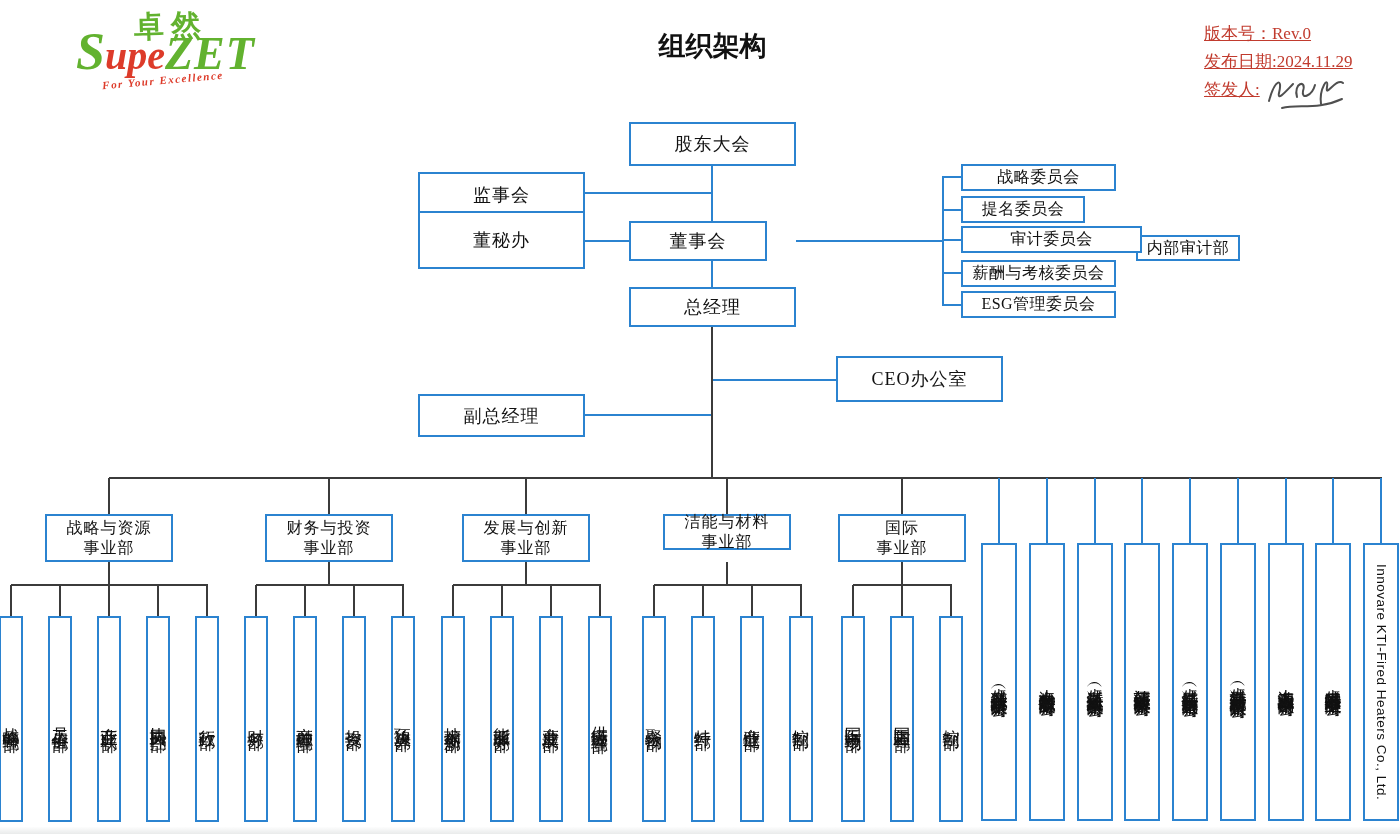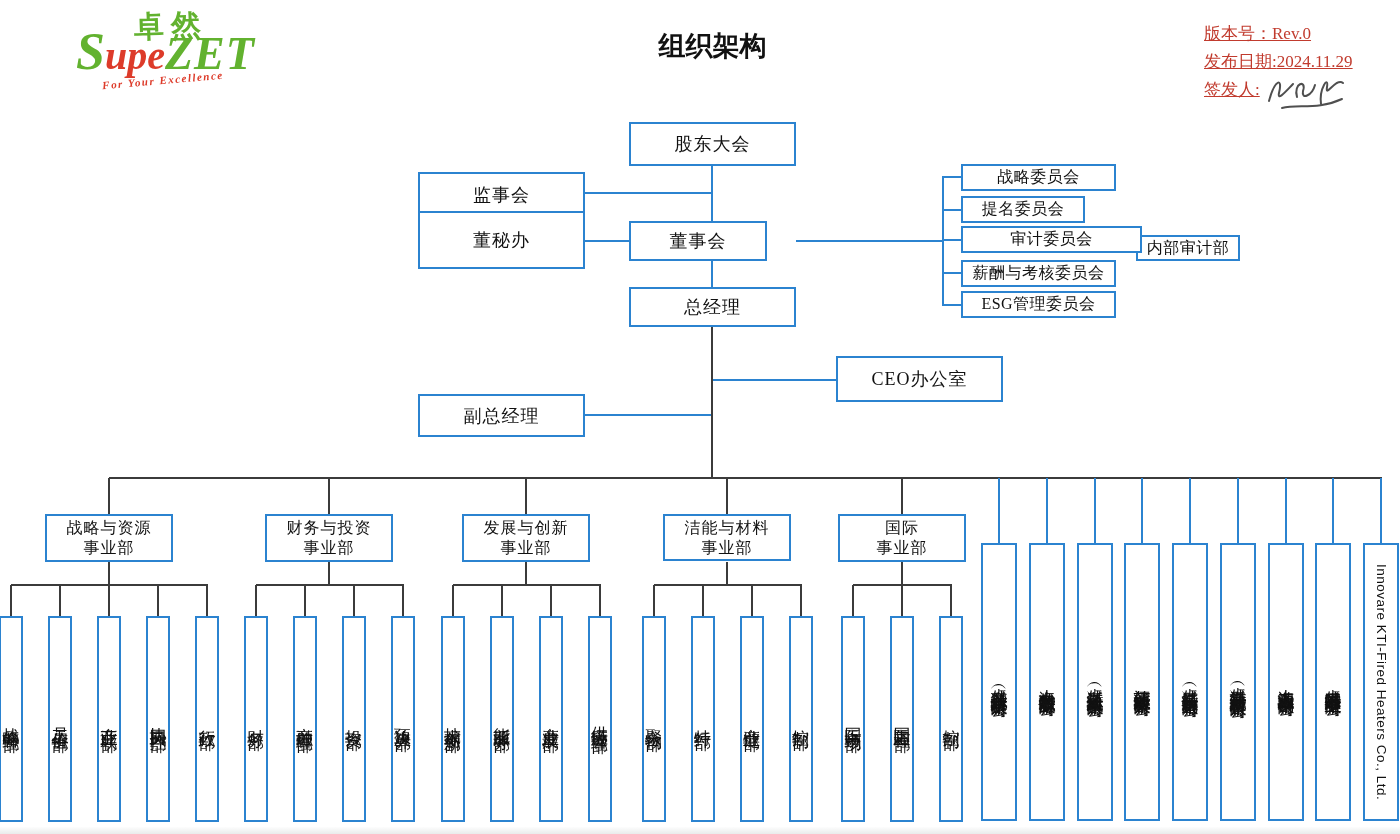--- a/index.html
+++ b/index.html
@@ -150,21 +150,21 @@
       <div class="line black" style="left: 452.5px; top: 584px; width: 148px; height: 2px;"></div>
       <div class="line black" style="left: 451.5px; top: 585px; width: 2px; height: 31px;"></div>
       <div class="box vbox" style="left: 440.5px; top: 616px; width: 24px; height: 206px;">技术创新部</div>
       <div class="line black" style="left: 500.5px; top: 585px; width: 2px; height: 31px;"></div>
       <div class="box vbox" style="left: 489.5px; top: 616px; width: 24px; height: 206px;">能源服务部</div>
       <div class="line black" style="left: 549.5px; top: 585px; width: 2px; height: 31px;"></div>
       <div class="box vbox" style="left: 538.5px; top: 616px; width: 24px; height: 206px;">产业发展部</div>
       <div class="line black" style="left: 598.5px; top: 585px; width: 2px; height: 31px;"></div>
       <div class="box vbox" style="left: 587.5px; top: 616px; width: 24px; height: 206px;">供应链管理部</div>
       <div class="line black" style="left: 726px; top: 478px; width: 2px; height: 36px;"></div>
-      <div class="box division" style="left: 663px; top: 514px; width: 128px; height: 47px;">
+      <div class="box division" style="left: 663px; top: 514px; width: 128px; height: 36px;">
         <div>洁能与材料</div>
         <div>事业部</div>
       </div>
       <div class="line black" style="left: 726px; top: 562px; width: 2px; height: 23px;"></div>
       <div class="line black" style="left: 653.5px; top: 584px; width: 148px; height: 2px;"></div>
       <div class="line black" style="left: 652.5px; top: 585px; width: 2px; height: 31px;"></div>
       <div class="box vbox" style="left: 641.5px; top: 616px; width: 24px; height: 206px;">聚合物部</div>
       <div class="line black" style="left: 701.5px; top: 585px; width: 2px; height: 31px;"></div>
       <div class="box vbox" style="left: 690.5px; top: 616px; width: 24px; height: 206px;">特纤部</div>
       <div class="line black" style="left: 750.5px; top: 585px; width: 2px; height: 31px;"></div>

